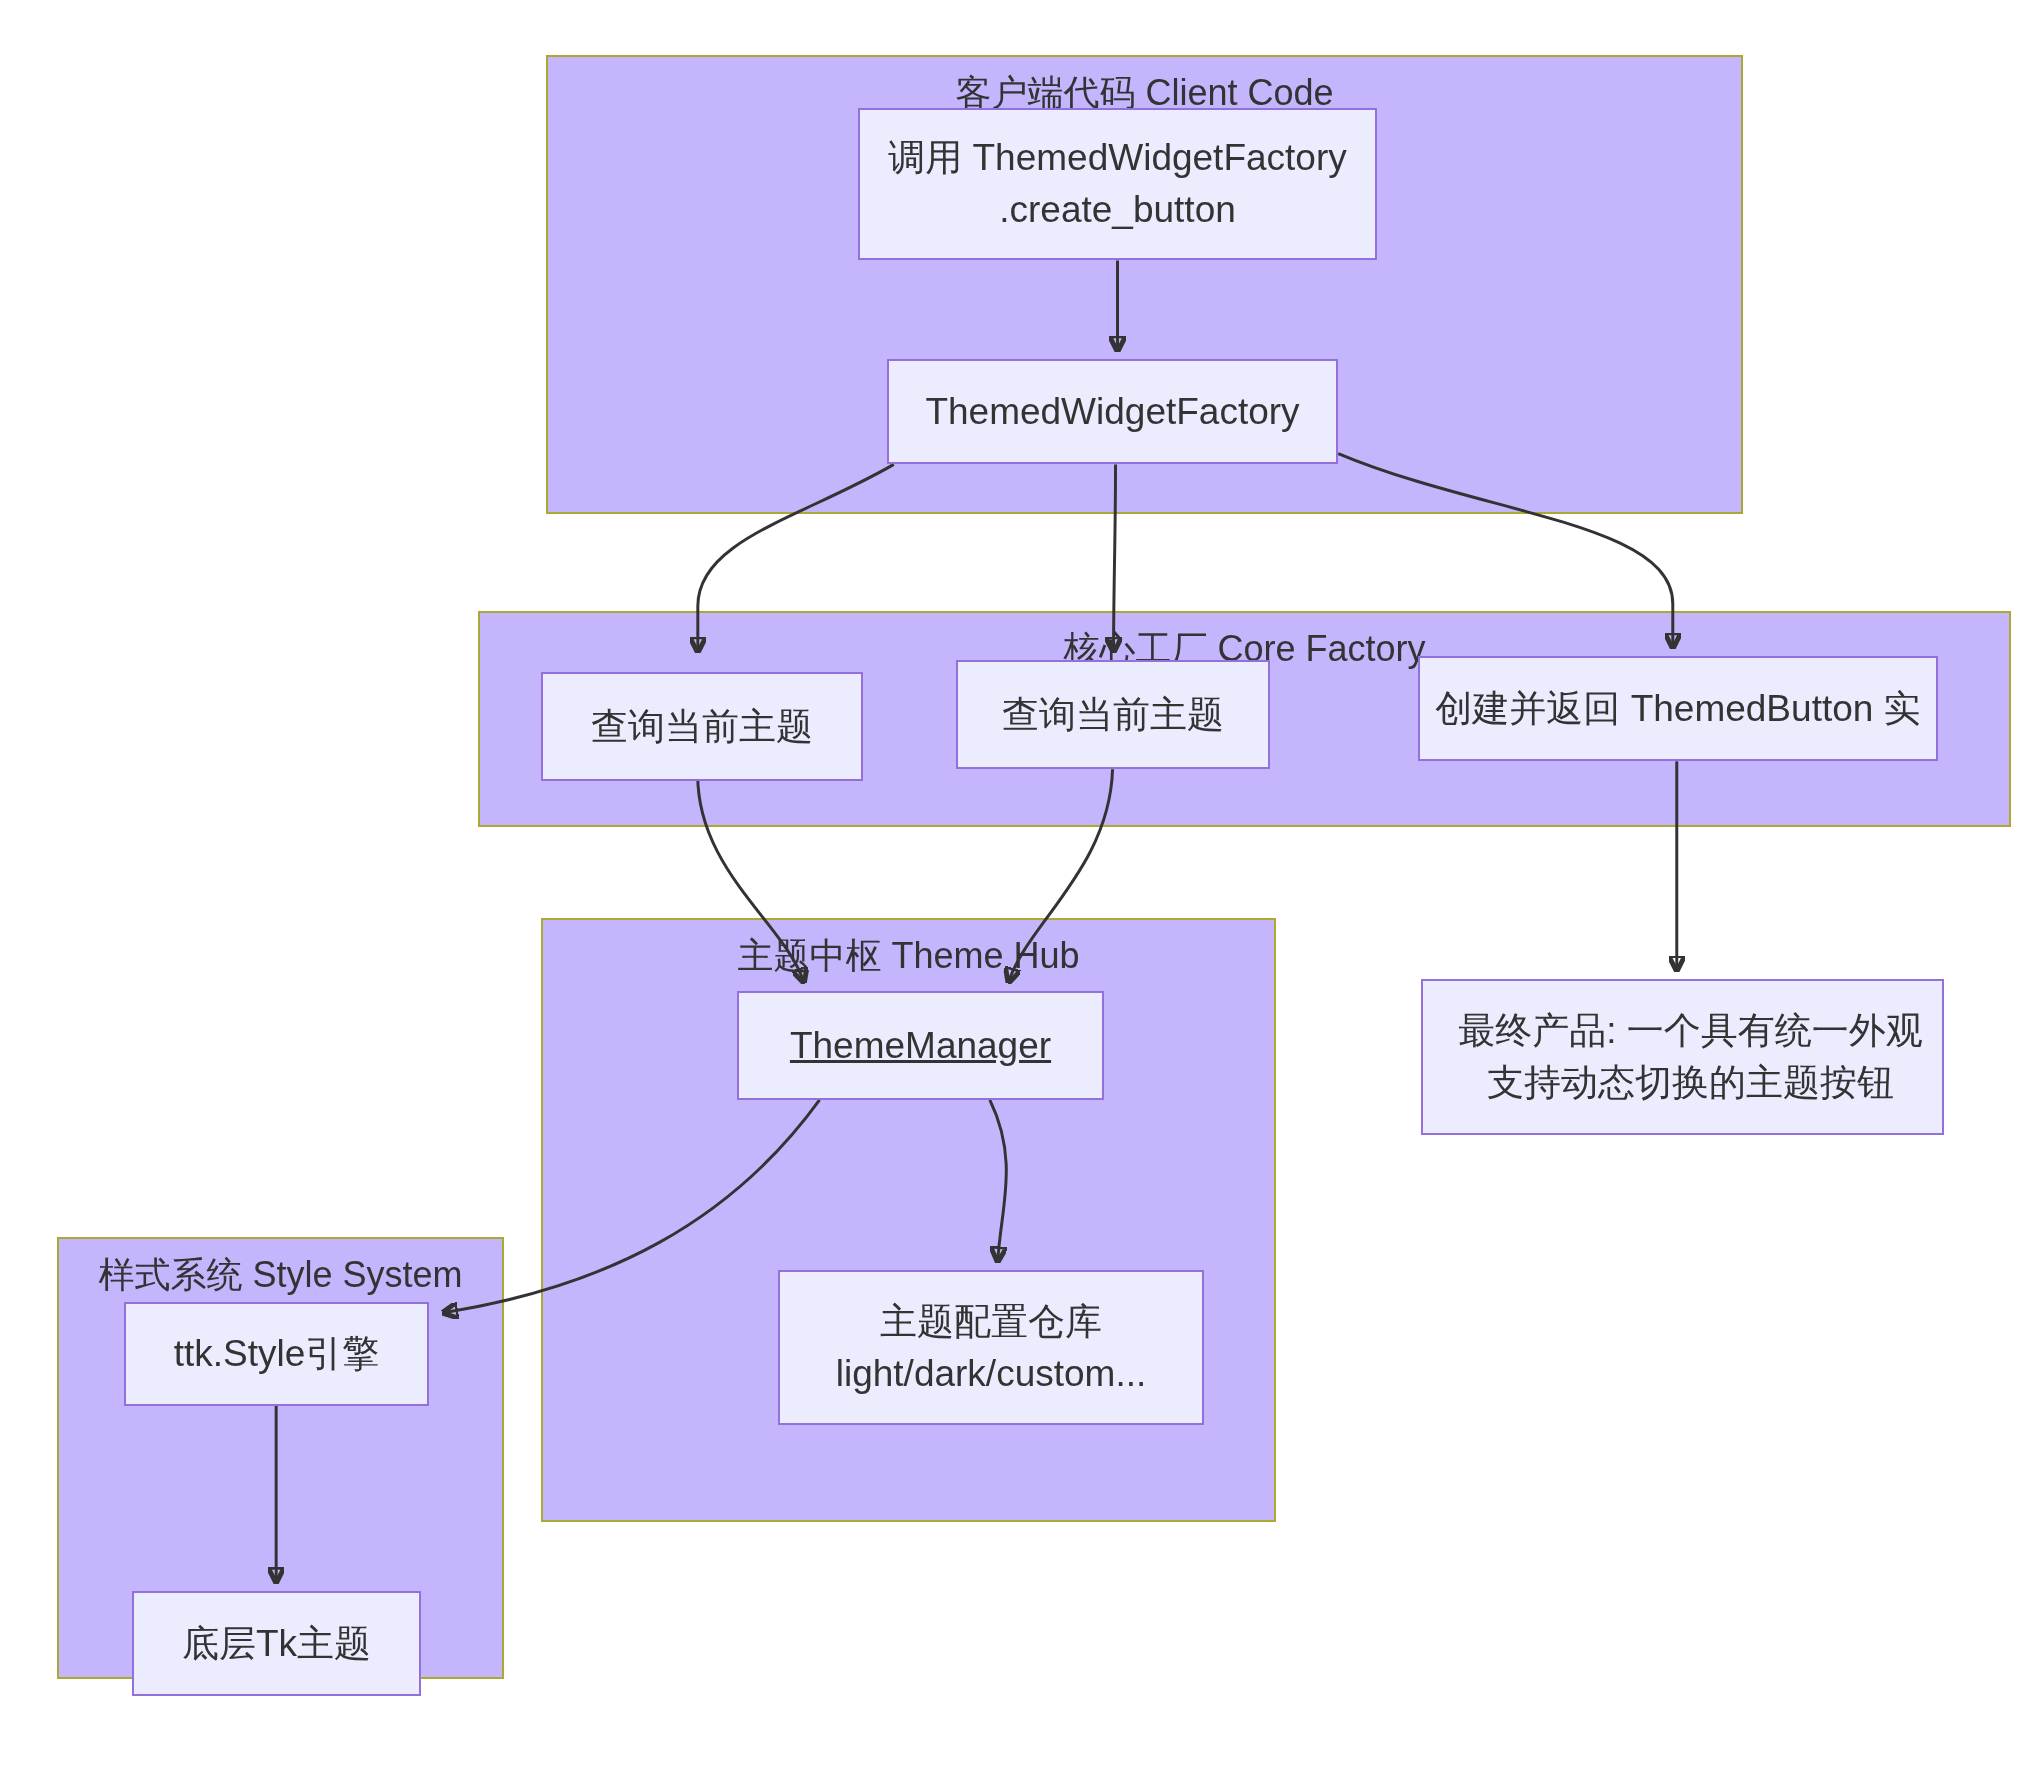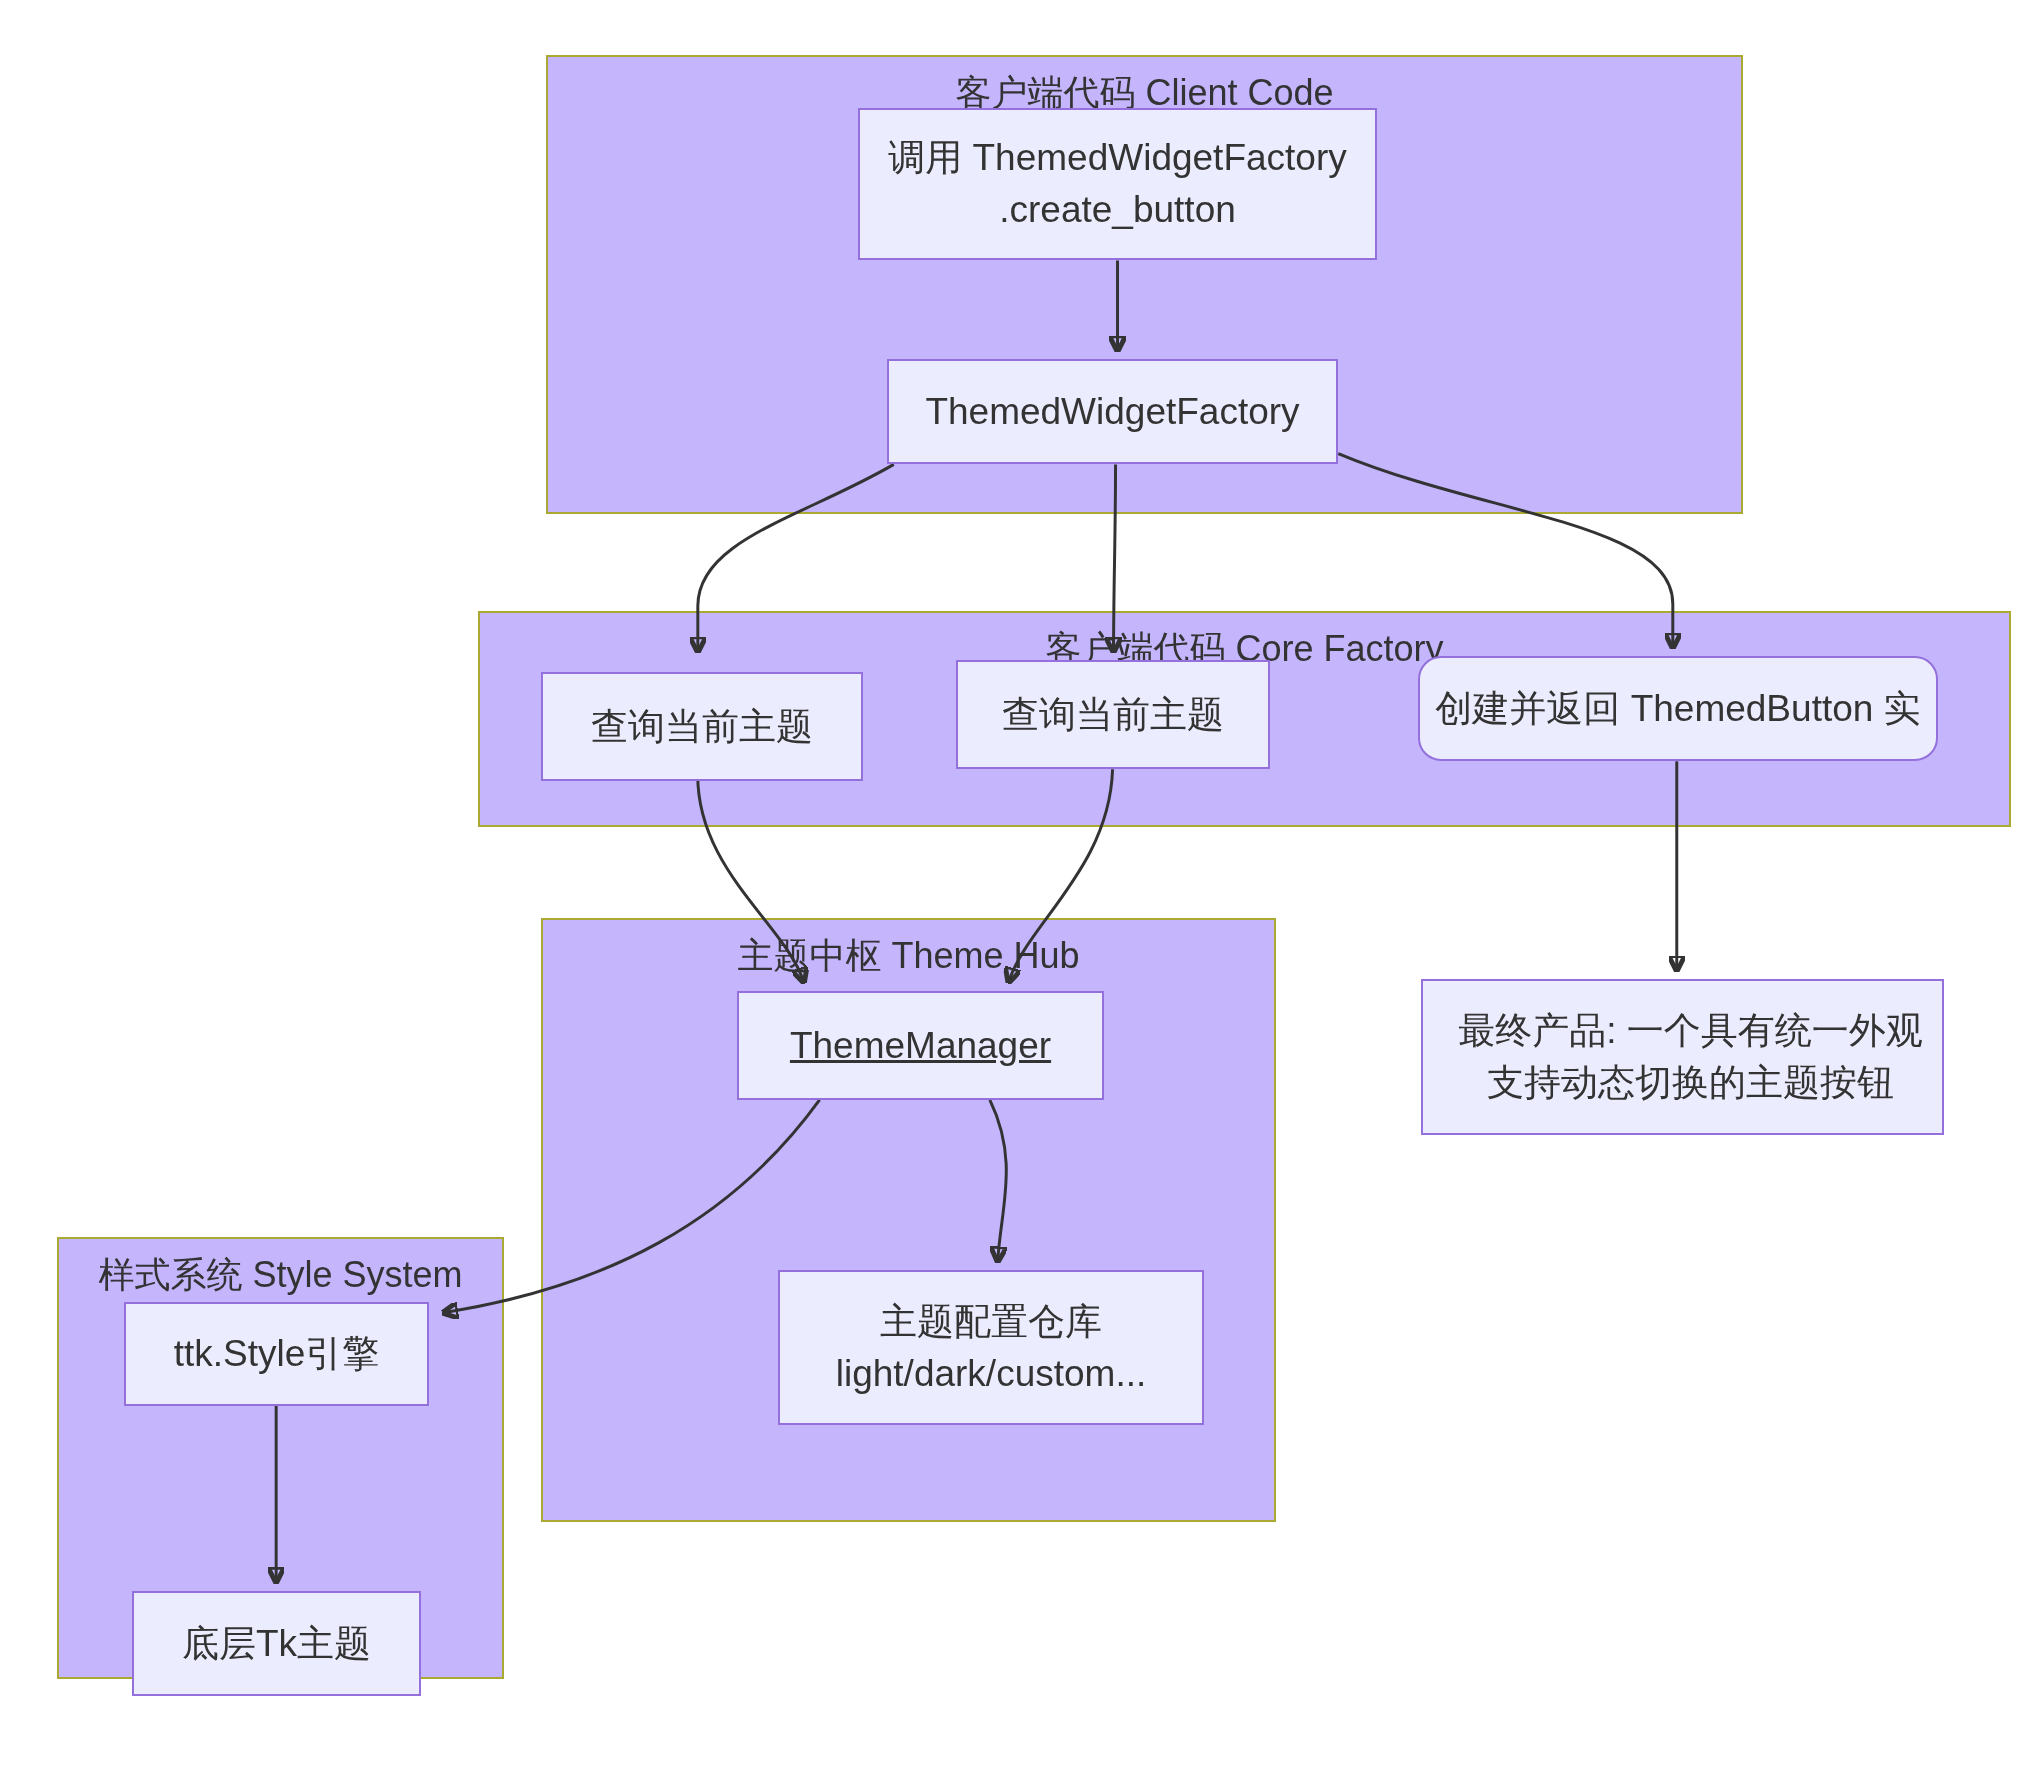--- a/index.html
+++ b/index.html
@@ -28,37 +28,37 @@
   
   #c-client{left:546px;top:55px;width:1197px;height:459px;}
   #c-core{left:478px;top:611px;width:1533px;height:216px;}
   #c-hub{left:541px;top:918px;width:735px;height:604px;}
   #c-style{left:57px;top:1237px;width:447px;height:442px;}
   
   #n-call{left:858px;top:108px;width:519px;height:152px;}
   #n-factory{left:887px;top:359px;width:451px;height:105px;}
   #n-query{left:541px;top:672px;width:322px;height:109px;}
   #n-apply{left:956px;top:660px;width:314px;height:109px;}
-  #n-create{left:1418px;top:656px;width:520px;height:105px;overflow:hidden;border-radius:23px;}
+  #n-create{left:1418px;top:656px;width:520px;height:105px;overflow:hidden;}
   #n-tm{left:737px;top:991px;width:367px;height:109px;text-decoration:underline;}
   #n-repo{left:778px;top:1270px;width:426px;height:155px;}
   #n-ttk{left:124px;top:1302px;width:305px;height:104px;}
   #n-tk{left:132px;top:1591px;width:289px;height:105px;}
   #n-final{left:1421px;top:979px;width:523px;height:156px;padding-left:16px;}
 </style>
 </head>
 <body>
 
 <div class="canvas">
 
   <div class="cluster" id="c-client">
     <div class="cluster-title">客户端代码 Client Code</div>
   </div>
   <div class="cluster" id="c-core">
-    <div class="cluster-title">客户端代码 Core Factory</div>
+    <div class="cluster-title">核心工厂 Core Factory</div>
   </div>
   <div class="cluster" id="c-hub">
     <div class="cluster-title">主题中枢 Theme Hub</div>
   </div>
   <div class="cluster" id="c-style">
     <div class="cluster-title">样式系统 Style System</div>
   </div>
 
   <svg class="edges" width="2043" height="1785" viewBox="0 0 2064 1803">
     <defs>

